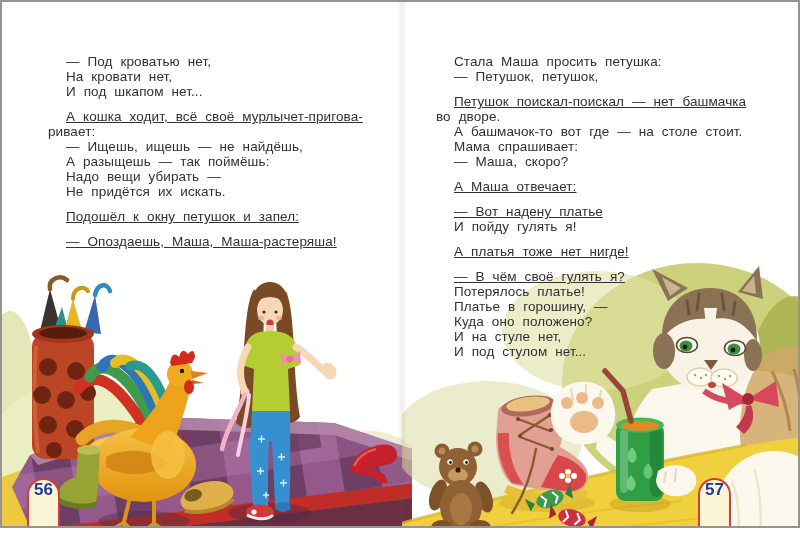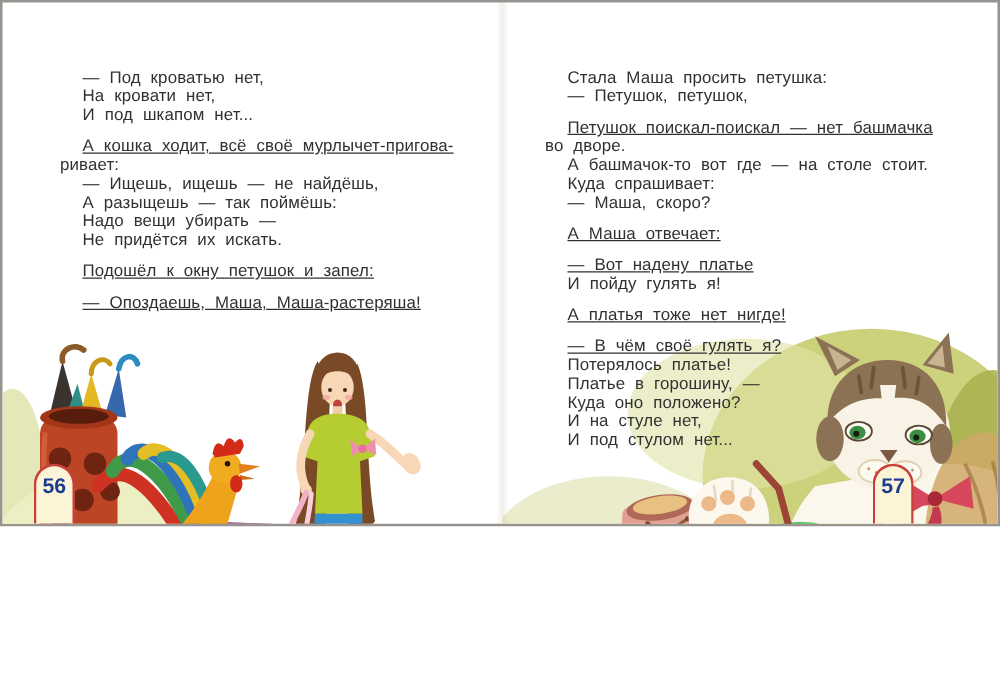--- a/index.html
+++ b/index.html
@@ -1,18 +1,18 @@
 <!DOCTYPE html>
 <html><head>
 <meta charset="utf-8">
 <style>
   html,body { margin:0; padding:0; }
   body { width:800px; height:539px; font-family:"Liberation Sans", sans-serif; }
   .spread {
-    position:relative; width:800px; height:421px; box-sizing:border-box;
+    position:relative; width:800px; height:528px; box-sizing:border-box;
     background:#ffffff; border:2px solid #979490; overflow:hidden;
   }
   .gutter {
     position:absolute; left:395px; top:0; width:10px; height:100%; z-index:5;
     background:linear-gradient(90deg, rgba(110,95,60,0) 0%, rgba(110,95,60,0.10) 50%, rgba(110,95,60,0) 100%);
     pointer-events:none;
   }
   .page-text {
     position:absolute; top:52px; width:336px; z-index:4;
     color:#313131; font-size:13.5px; line-height:15px; word-spacing:0.30em; letter-spacing:0.1px;
@@ -22,21 +22,21 @@
   .text-line { height:15px; white-space:nowrap; }
   .text-line.indent { padding-left:18px; }
   .text-line.gap { margin-top:10px;text-decoration:underline; }
   .illus { position:absolute; z-index:1; }
   .illus-left  { left:0; top:269px; }
   .illus-right { left:400px; top:259px; }
   .page-badge {
     position:absolute; bottom:0; width:33px; height:48px; z-index:6;
     background:#fcf4d6; border:2px solid #c94038; border-bottom:none;
     border-radius:17px 17px 0 0; box-sizing:border-box;
-    display:flex; align-items:flex-end; justify-content:center; padding-bottom:20px;
+    display:flex; align-items:flex-start; justify-content:center; padding-bottom:20px;
     font-size:17px; font-weight:bold; color:#1c3c90;
   }
   .badge-left { left:25px; }
   .badge-right { left:696px; }
 </style>
 </head>
 <body>
 
 <div class="spread">
 
@@ -387,21 +387,21 @@
       <div class="text-line indent gap">Подошёл  к  окну  петушок  и  запел:</div>
       <div class="text-line indent gap">— Опоздаешь,  Маша,  Маша-растеряша!</div>
     </div>
 
   <div class="page-text right-text">
       <div class="text-line indent">Стала  Маша  просить  петушка:</div>
       <div class="text-line indent">— Петушок,  петушок,</div>
       <div class="text-line indent gap">Петушок поискал-поискал — нет башмачка</div>
       <div class="text-line">во дворе.</div>
       <div class="text-line indent">А башмачок-то вот где — на столе стоит.</div>
-      <div class="text-line indent">Куда  спрашивает:</div>
+      <div class="text-line indent">Мама  спрашивает:</div>
       <div class="text-line indent">— Маша,  скоро?</div>
       <div class="text-line indent gap">А  Маша  отвечает:</div>
       <div class="text-line indent gap">— Вот  надену  платье</div>
       <div class="text-line indent">И  пойду  гулять  я!</div>
       <div class="text-line indent gap">А  платья  тоже  нет  нигде!</div>
       <div class="text-line indent gap">— В  чём  своё  гулять  я?</div>
       <div class="text-line indent">Потерялось  платье!</div>
       <div class="text-line indent">Платье  в  горошину,  —</div>
       <div class="text-line indent">Куда  оно  положено?</div>
       <div class="text-line indent">И  на  стуле  нет,</div>

